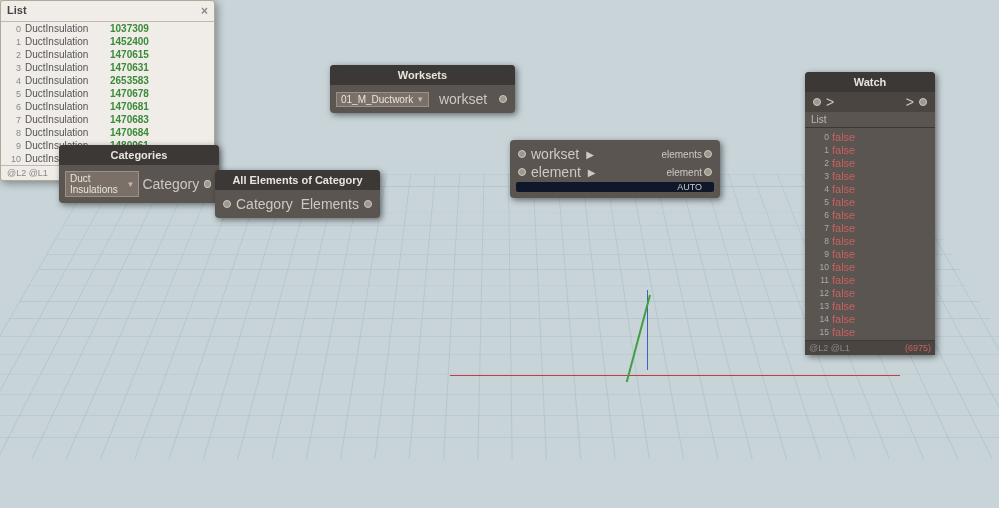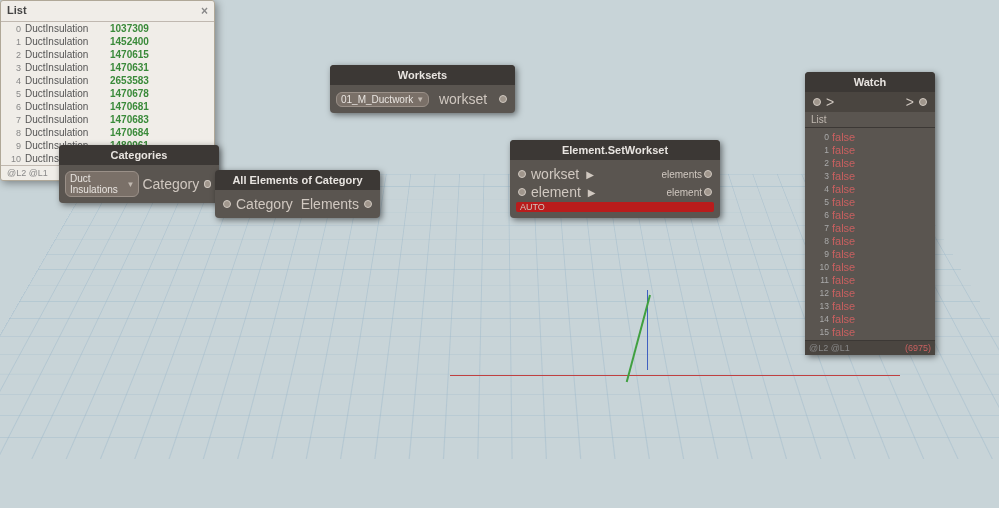--- a/index.html
+++ b/index.html
@@ -68,21 +68,21 @@
 
     .port-label {
       color: #d0c8c0;
       font-size: 14px;
       padding: 0 3px;
     }
 
     .node-dropdown {
       background: #7a7068;
       border: 1px solid #9a9088;
-      border-radius: 6px;
+      border-radius: 0;
       color: #e8e4e0;
       font-size: 10px;
       padding: 1px 4px;
       display: flex;
       align-items: center;
       gap: 3px;
     }
 
     .dropdown-arrow {
       font-size: 8px;
@@ -237,27 +237,27 @@
 
     
     .svg-overlay {
       position: absolute;
       inset: 0;
       pointer-events: none;
     }
 
     
     .auto-badge {
-      background: #b91c1c;
+      background: #0f172a;
       border-radius: 2px;
-      padding: 0 4px;
+      padding: 0 12px;
       font-size: 9px;
       color: #d0c8c0;
       margin: 2px 0;
-      text-align: left;
+      text-align: right;
     }
 
     
     .axis-v {
       position: absolute;
       width: 1px;
       background: #4060c0;
       top: 290px;
       left: 647px;
       height: 80px;
@@ -348,21 +348,20 @@
       </div>
       <div style="display:flex; align-items:center;">
         <span class="port-label">Elements</span>
         <span class="port"></span>
       </div>
     </div>
   </div>
 </div>
 
 <div class="node" id="node-setworkset">
-  <div class="node-title">Element.SetWorkset</div>
   <div class="node-body">
     <div class="node-row">
       <div style="display:flex; align-items:center;">
         <span class="port"></span>
         <span class="port-label">workset</span>
         <span style="color:#d0c8c0; font-size:10px; margin:0 4px;">▶</span>
       </div>
       <div style="display:flex; align-items:center;">
         <span class="elements-label">elements</span>
         <span class="port"></span>

